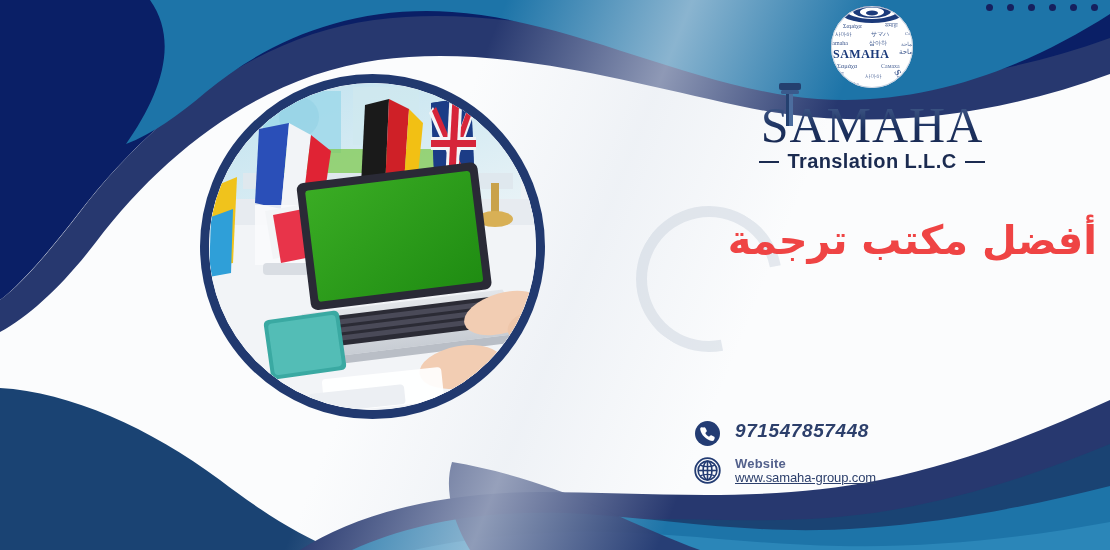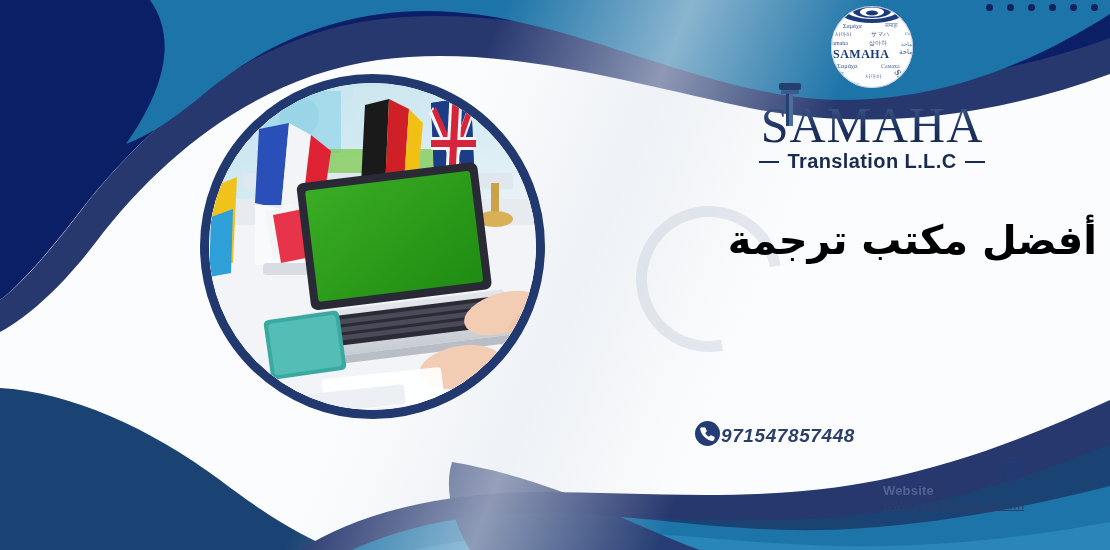--- a/index.html
+++ b/index.html
@@ -81,42 +81,42 @@
   #subwordmark .rule{display:block;width:20px;height:2px;background:#1b2b50;}
 
   
   #headline{
     position:absolute;right:40px;top:212px;width:460px;
     direction:rtl;text-align:right;
     font-family:"DejaVu Sans", sans-serif;
     font-weight:bold;
     font-size:40px;
     line-height:1.42;
-    color:#000000;
+    color:#ef4444;
     letter-spacing:-0.5px;
   }
   #headline .l2{padding-left:56px;}
 
   
   .watermark{
     position:absolute;left:636px;top:206px;
     width:124px;height:124px;border-radius:50%;
     border:11px solid rgba(195,205,218,.42);
     border-right-color:transparent;
     transform:rotate(34deg);
     pointer-events:none;
   }
 
   
   #contact{
     position:absolute;left:694px;top:420px;width:330px;
     color:#2c3f6b;
   }
-  .crow{display:flex;align-items:flex-end;gap:0;}
-  .crow + .crow{margin-top:10px;flex-direction:column;}
+  .crow{display:flex;align-items:flex-start;gap:14px;}
+  .crow + .crow{margin-top:10px;}
   .cicon{flex:0 0 auto;width:27px;height:27px;display:block;}
   .phone-txt{
     font-family:"Liberation Sans", sans-serif;
     font-weight:bold;font-style:italic;
     font-size:19px;letter-spacing:.6px;color:#2c3f6b;
   }
   .web-stack{line-height:1.08;}
   .web-label{
     font-family:"Liberation Sans", sans-serif;
     font-size:13px;font-weight:bold;color:#53618c;

